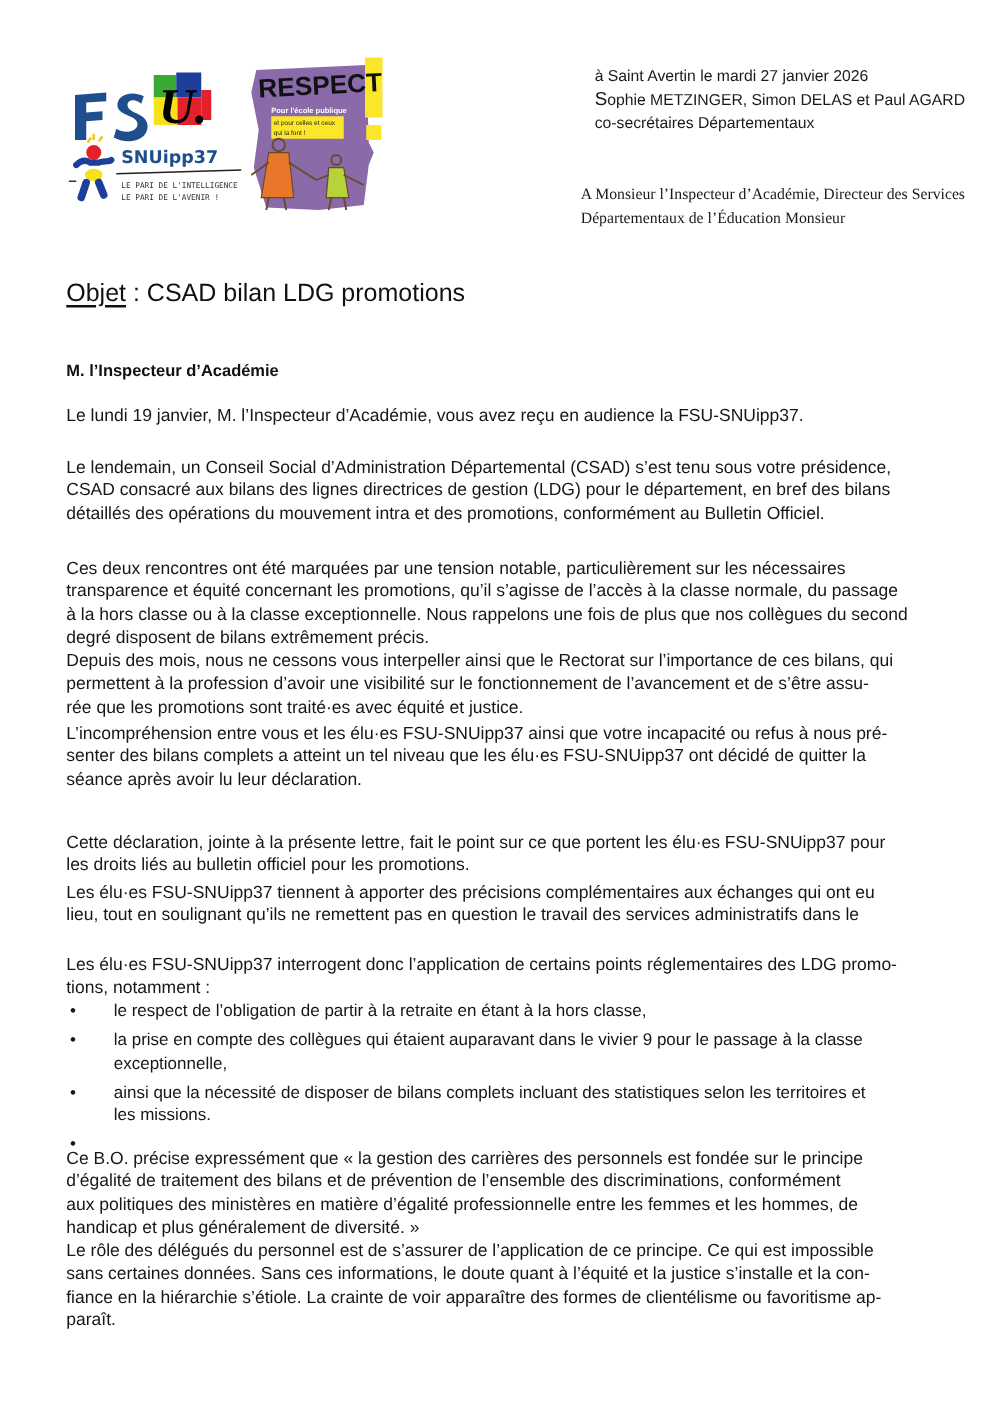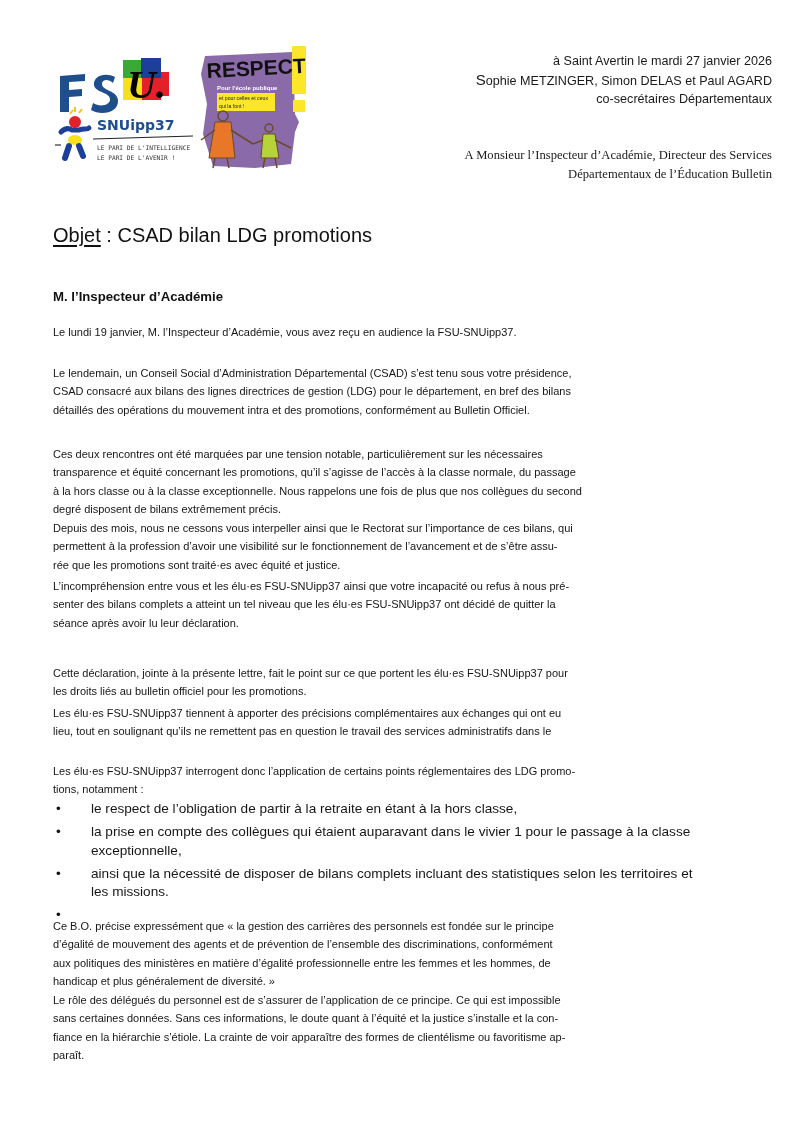--- a/index.html
+++ b/index.html
@@ -5,32 +5,32 @@
   html, body { margin: 0; padding: 0; background: #ffffff; }
   body { width: 800px; height: 1131px; position: relative; overflow: hidden;
          font-family: "Liberation Sans", "DejaVu Sans", sans-serif; color: #111; }
   .page { position: absolute; left: 0; top: 0; width: 800px; height: 1131px; background: #fff; }
 
   
   .logo-fsu { position: absolute; left: 55px; top: 50px; width: 140px; height: 125px; }
   .logo-respect { position: absolute; left: 195px; top: 44px; width: 115px; height: 128px; }
 
   
-  .hdr { position: absolute; right: 28px; text-align: right; font-size: 12.6px; line-height: 18.5px; color: #1a1a1a; }
+  .hdr { position: absolute; right: 28px; text-align: left; font-size: 12.6px; line-height: 18.5px; color: #1a1a1a; }
   .hdr-top { top: 52px; }
   .hdr-dest { top: 146px; font-family: Liberation Serif, serif; }
   .hdr .line { display: block; white-space: nowrap; }
   .hdr .big-s { font-size: 15px; }
 
   
   .objet { position: absolute; left: 53px; top: 224px; font-size: 20px; color: #111; white-space: nowrap; }
   .objet .u { text-decoration: underline; text-underline-offset: 3px; }
   .salut { position: absolute; left: 53px; top: 289px; font-size: 13.2px; font-weight: bold; }
 
-  .text { position: absolute; left: 53px; width: 712px; font-size: 11px; line-height: 18.3px; color: #161616; }
+  .text { position: absolute; left: 53px; width: 712px; font-size: 14px; line-height: 18.3px; color: #161616; }
   .text .ln { display: block; white-space: nowrap; }
 
   .bullets { position: absolute; left: 53px; width: 712px; font-size: 13.6px; line-height: 18.3px; color: #161616; }
   .bullet { position: relative; padding-left: 38px; margin-bottom: 5px; }
   .bullet .dot { position: absolute; left: 3px; top: 0; }
   .bullet .ln { display: block; white-space: nowrap; }
 </style>
 </head>
 <body>
 
@@ -83,21 +83,21 @@
   </svg>
 
   <div class="hdr hdr-top">
     <span class="line">à Saint Avertin le mardi  27 janvier 2026</span>
     <span class="line"><span class="big-s">S</span><span>ophie METZINGER, Simon DELAS  et Paul AGARD</span></span>
     <span class="line">co-secrétaires Départementaux</span>
   </div>
 
   <div class="hdr hdr-dest">
     <span class="line">A Monsieur l’Inspecteur d’Académie, Directeur des Services</span>
-    <span class="line">Départementaux de l’Éducation Bulletin</span>
+    <span class="line">Départementaux de l’Éducation Monsieur</span>
   </div>
 
   <div class="objet">
     <span class="u">Objet</span><span> : </span><span>CSAD bilan LDG promotions</span>
   </div>
 
   <div class="salut">M. l’Inspecteur d’Académie</div>
 
   <div class="text" style="top:323px">
     <span class="ln">Le lundi 19 janvier, M. l’Inspecteur d’Académie, vous avez reçu en audience la FSU-SNUipp37.</span>
@@ -143,37 +143,37 @@
     <span class="ln">tions, notamment :</span>
   </div>
 
   <div class="bullets" style="top:800px">
     <div class="bullet">
       <span class="dot">•</span>
       <span class="ln">le respect de l’obligation de partir à la retraite en étant à la hors classe,</span>
     </div>
     <div class="bullet">
       <span class="dot">•</span>
-      <span class="ln">la prise en compte des collègues qui étaient auparavant dans le vivier 1 pour le passage à la classe</span>
+      <span class="ln">la prise en compte des collègues qui étaient auparavant dans le vivier 9 pour le passage à la classe</span>
       <span class="ln">exceptionnelle,</span>
     </div>
     <div class="bullet">
       <span class="dot">•</span>
       <span class="ln">ainsi que la nécessité de disposer de bilans complets incluant des statistiques selon les territoires et</span>
       <span class="ln">les missions.</span>
     </div>
     <div class="bullet">
       <span class="dot">•</span>
       <span class="ln">&nbsp;</span>
     </div>
   </div>
 
   <div class="text" style="top:917px">
     <span class="ln">Ce B.O. précise expressément que « la gestion des carrières des personnels est fondée sur le principe</span>
-    <span class="ln">d’égalité de mouvement des agents et de prévention de l’ensemble des discriminations, conformément</span>
+    <span class="ln">d’égalité de traitement des bilans et de prévention de l’ensemble des discriminations, conformément</span>
     <span class="ln">aux politiques des ministères en matière d’égalité professionnelle entre les femmes et les hommes, de</span>
     <span class="ln">handicap et plus généralement de diversité. »</span>
   </div>
 
   <div class="text" style="top:991px">
     <span class="ln">Le rôle des délégués du personnel est de s’assurer de l’application de ce principe. Ce qui est impossible</span>
     <span class="ln">sans certaines données. Sans ces informations, le doute quant à l’équité et la justice s’installe et la con-</span>
     <span class="ln">fiance en la hiérarchie s’étiole. La crainte de voir apparaître des formes de clientélisme ou favoritisme ap-</span>
     <span class="ln">paraît.</span>
   </div>

